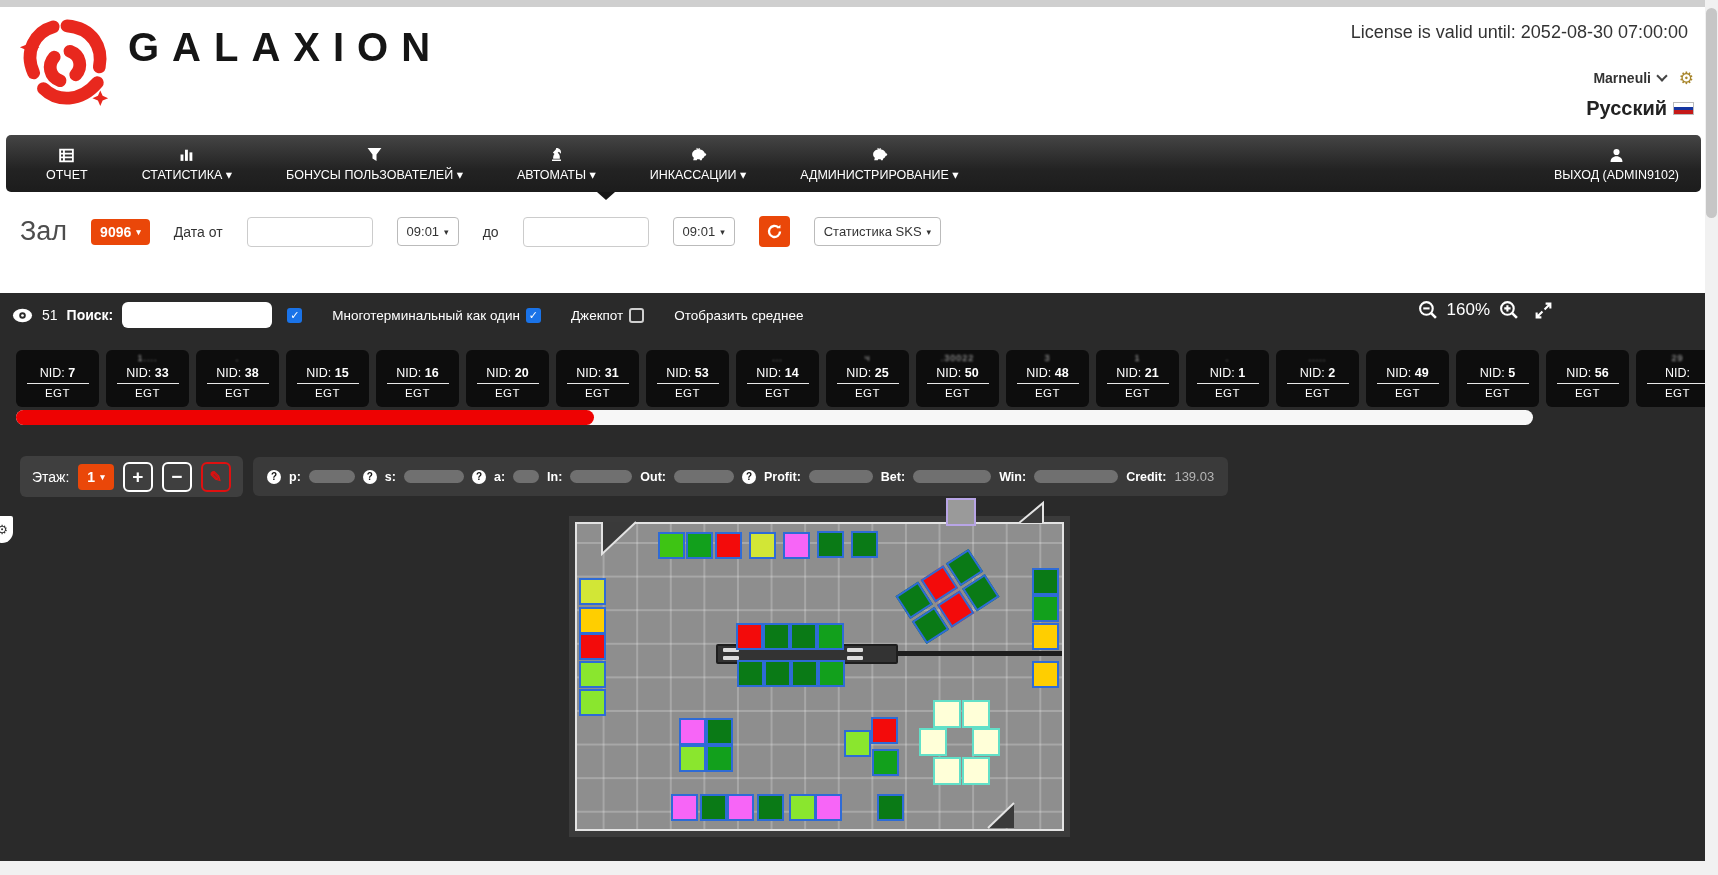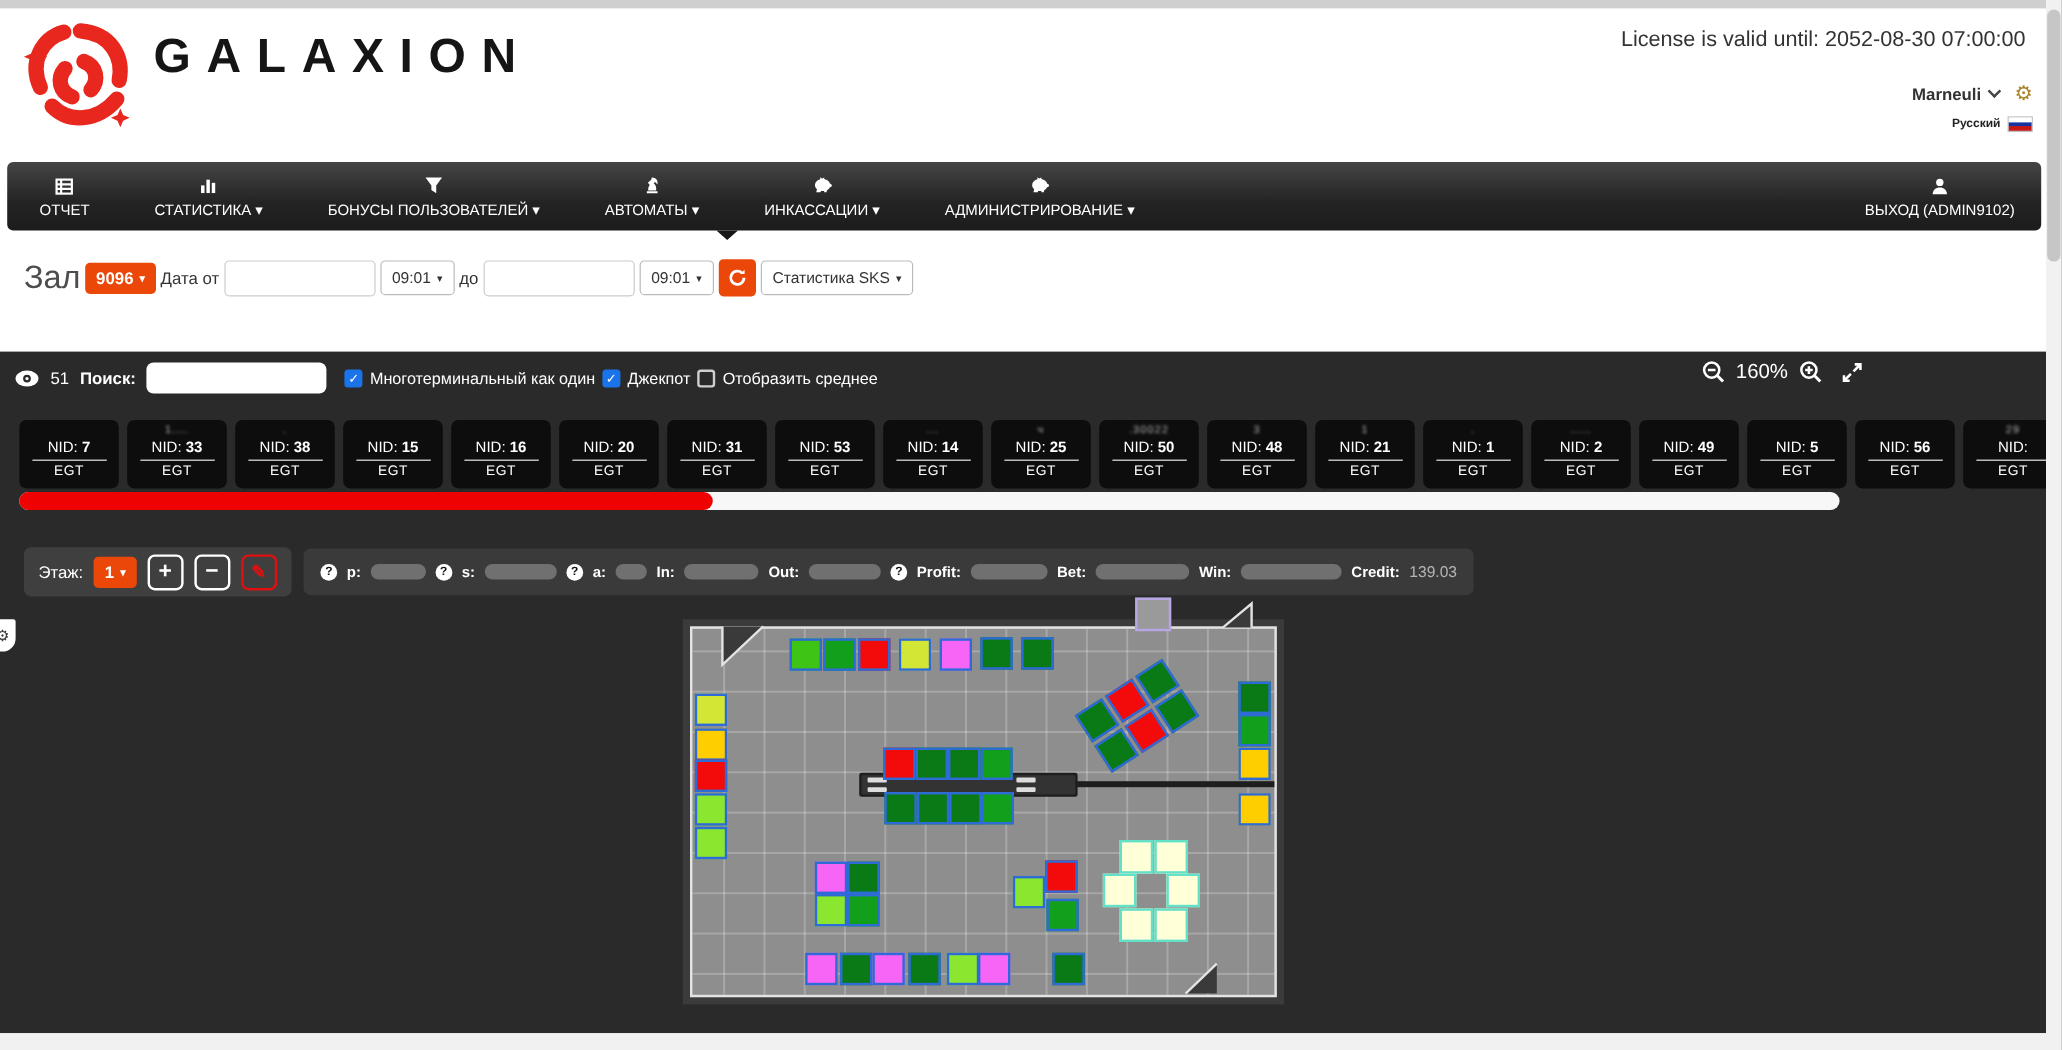--- a/index.html
+++ b/index.html
@@ -13,39 +13,39 @@
   .v-thumb { left:1706px; top:8px; width:11px; height:210px; background:#c6c6c6; border-radius:6px; }
   .bottom-strip { left:0; top:861px; width:1705px; height:14px; background:#f1f1f1; }
 
   
   .logo-swirl { left:16px; top:14px; }
   .brand { left:128px; top:25px; font-size:40px; font-weight:bold; letter-spacing:13px; color:#151515; }
   .license { right:30px; top:22px; font-size:18px; color:#333; }
   .account { right:52px; top:70px; font-size:14px; font-weight:bold; color:#333; display:flex; align-items:center; gap:7px; }
   .chev { width:8px; height:8px; border-right:2px solid #444; border-bottom:2px solid #444; transform:rotate(45deg); margin-top:-4px; }
   .gear-btn { right:24px; top:68px; font-size:17px; color:#a8862c; cursor:pointer; }
-  .lang { right:24px; top:97px; display:flex; align-items:center; gap:6px; font-size:10px; font-weight:bold; color:#222;text-align:center; }
+  .lang { right:24px; top:97px; display:flex; align-items:center; gap:6px; font-size:20px; font-weight:bold; color:#222;text-align:center; }
   .flag { width:21px; height:13px; border:1px solid #bbb; display:flex; flex-direction:column; }
   .flag div { flex:1; }
 
   
   .nav { left:6px; top:135px; width:1695px; height:57px; border-radius:5px;
          background:linear-gradient(#454545,#232323 60%,#1c1c1c); display:flex; align-items:center; }
-  .nav-items { display:flex; align-items:flex-start; height:100%; padding-left:0; }
+  .nav-items { display:flex; align-items:flex-start; height:100%; padding-left:13px; }
   .nav-item { display:flex; flex-direction:column; align-items:center; justify-content:center;
               padding:0 27px; height:100%; color:#fff; cursor:pointer; }
   .nav-item .nicon { height:18px; display:flex; align-items:flex-end; }
   .nav-item .nlabel { font-size:12.5px; margin-top:4px; white-space:nowrap; }
   .nav-item.active { color:#e8160c; }
   .nav-logout { margin-left:auto; padding-right:22px; }
   .nav-pointer { left:597px; top:192px; width:0; height:0; border-left:9px solid transparent;
                  border-right:9px solid transparent; border-top:8px solid #161616; }
 
   
-  .filter-row { left:20px; top:216px; display:flex; align-items:center; gap:4px; }
+  .filter-row { left:20px; top:216px; display:flex; align-items:center; gap:24px; }
   .hall-word { font-size:27px; color:#4d4d4d; }
   .btn-orange { background:#ea4709; color:#fff; border:none; border-radius:4px; font-weight:bold;
                 font-size:14px; padding:5px 9px; display:flex; align-items:center; gap:5px; cursor:pointer; }
   .btn-orange .caret, .btn-white .caret { font-size:9px; }
   .flabel { font-size:14px; color:#333; }
   .tinput { width:126px; height:30px; border:1px solid #ccc; border-radius:4px; background:#fff; padding:0 8px; font-size:13px; }
   .btn-white { background:#fff; border:1px solid #bbb; border-radius:4px; color:#333; font-size:13px;
                padding:6px 9px; display:flex; align-items:center; gap:5px; cursor:pointer; }
   .btn-refresh { width:31px; height:31px; background:#ea4709; border:none; border-radius:4px;
                  display:flex; align-items:center; justify-content:center; cursor:pointer; }
@@ -56,21 +56,21 @@
   
   .tb-left { left:12px; top:302px; display:flex; align-items:center; gap:9px; color:#fff; }
   .tb-count { font-size:14px; }
   .tb-search-label { font-size:14px; font-weight:bold; }
   .tb-input { width:150px; height:26px; border:none; border-radius:6px; background:#fff; padding:0 8px; font-size:13px; }
   .chk { display:flex; align-items:center; gap:6px; margin-left:6px; cursor:pointer; }
   .chk .box { width:15px; height:15px; border-radius:3px; display:flex; align-items:center; justify-content:center;
               font-size:11px; color:#fff; }
   .chk .box.on { background:#1a73e8; }
   .chk .box.off { background:#2a2a2a; border:2px solid #cfcfcf; }
-  .chk .clabel { font-size:13.5px; color:#fff; }
+  .chk .clabel { font-size:13.5px; color:#fff;margin-left:24px; }
   .tb-right { right:165px; top:300px; display:flex; align-items:center; gap:9px; color:#fff; }
   .zoom-pct { font-size:17px; }
 
   
   .cards { left:16px; top:350px; width:1689px; height:58px; display:flex; gap:7px; overflow:hidden; }
   .card { flex:0 0 83px; height:57px; background:#0d0d0d; border-radius:6px; color:#fff;
           display:flex; flex-direction:column; align-items:center; padding-top:3px; cursor:pointer; }
   .card .serial { height:13px; font-size:9px; color:#b5b5b5; filter:blur(1.3px); letter-spacing:1px; }
   .card .nid { font-size:12.5px; }
   .card .sep { width:62px; border-bottom:1px solid #e8e8e8; margin:3px 0 3px; }

